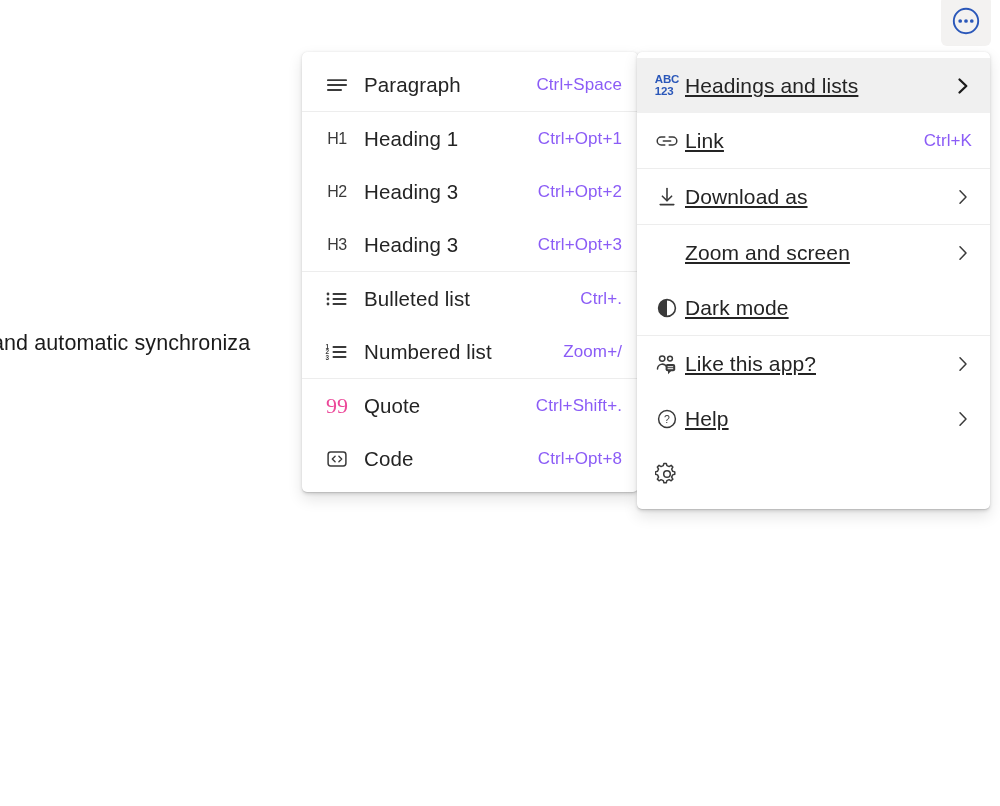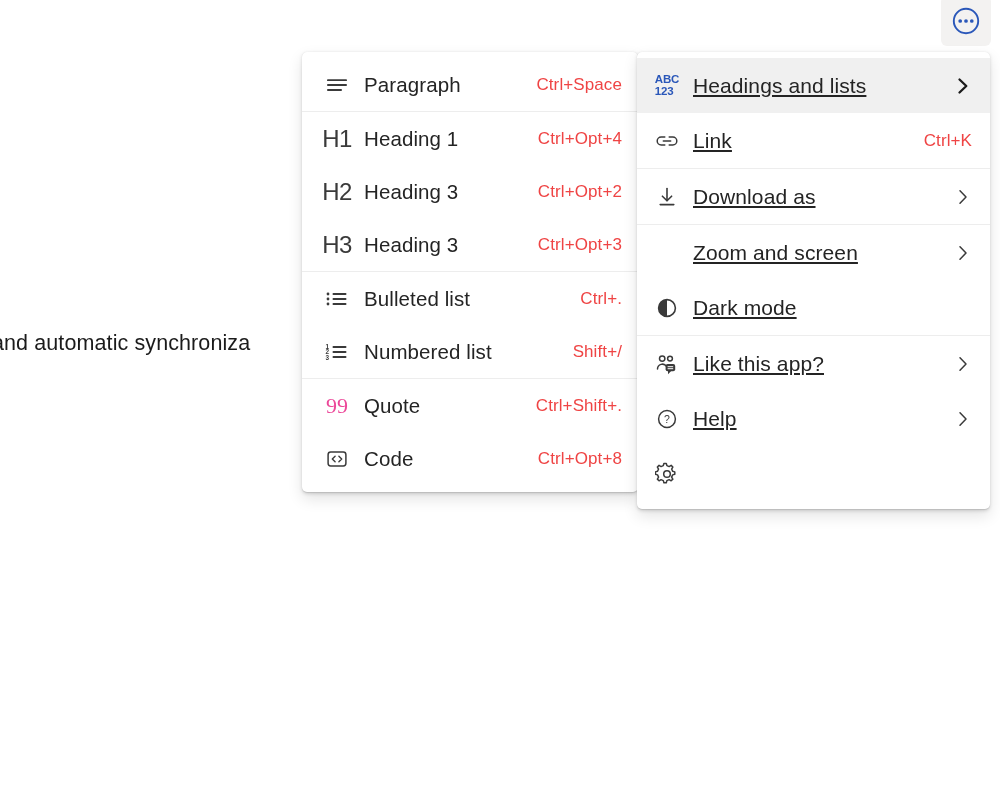--- a/index.html
+++ b/index.html
@@ -81,21 +81,21 @@
     justify-content: center;
   }
   .mi-label {
     flex: 1 1 auto;
     color: #242424;
     white-space: nowrap;
     overflow: hidden;
   }
   .mi-accel {
     flex: 0 0 auto;
-    color: #ef4444;
+    color: #8b5cf6;
     white-space: nowrap;
   }
   .mi-chevron {
     flex: 0 0 auto;
     display: flex;
     align-items: center;
     justify-content: center;
   }
 
   
@@ -115,21 +115,21 @@
   }
   #submenu-headings-lists .mi-label {
     font-size: 20.5px;
     letter-spacing: 0.1px;
   }
   #submenu-headings-lists .mi-accel {
     font-size: 17px;
     letter-spacing: 0.1px;
   }
   .hx-glyph {
-    font-size: 24px;
+    font-size: 16px;
     color: #3a3a3a;
     font-family: "Liberation Sans", sans-serif;
     letter-spacing: -0.5px;
   }
   .quote-glyph {
     font-size: 22px;
     color: #ec4899;
     font-family: "Liberation Serif", serif;
     font-weight: 400;
   }
@@ -140,21 +140,20 @@
     top: 52px;
     width: 353px;
     padding: 6px 0 8px 0;
   }
   #menu-more-options .menu-item {
     height: 55px;
     padding: 0 16px 0 12px;
   }
   #menu-more-options .mi-icon {
     width: 36px;
-    margin-right: 8px;
   }
   #menu-more-options .mi-label {
     font-size: 21px;
     letter-spacing: 0.1px;
     text-decoration: underline;
   }
   #menu-more-options .mi-accel {
     font-size: 17px;
     letter-spacing: 0.1px;
     padding-right: 2px;
@@ -209,21 +208,21 @@
       <span class="mi-accel">Ctrl+Space</span>
     </button>
   </div>
 
   <div class="menu-group">
     <button class="menu-item">
       <span class="mi-icon">
         <span class="hx-glyph">H1</span>
       </span>
       <span class="mi-label">Heading 1</span>
-      <span class="mi-accel">Ctrl+Opt+4</span>
+      <span class="mi-accel">Ctrl+Opt+1</span>
     </button>
 
     <button class="menu-item">
       <span class="mi-icon">
         <span class="hx-glyph">H2</span>
       </span>
       <span class="mi-label">Heading 3</span>
       <span class="mi-accel">Ctrl+Opt+2</span>
     </button>
 
@@ -261,21 +260,21 @@
             <text x="0.6" y="6.7" font-family="Liberation Sans, sans-serif" font-size="6.4" font-weight="bold">1</text>
             <text x="0.6" y="12.2" font-family="Liberation Sans, sans-serif" font-size="6.4" font-weight="bold">2</text>
             <text x="0.6" y="17.7" font-family="Liberation Sans, sans-serif" font-size="6.4" font-weight="bold">3</text>
             <rect x="7.5" y="4.1" width="14" height="1.8" rx="0.9"></rect>
             <rect x="7.5" y="9.1" width="14" height="1.8" rx="0.9"></rect>
             <rect x="7.5" y="14.1" width="14" height="1.8" rx="0.9"></rect>
           </g>
         </svg>
       </span>
       <span class="mi-label">Numbered list</span>
-      <span class="mi-accel">Shift+/</span>
+      <span class="mi-accel">Zoom+/</span>
     </button>
   </div>
 
   <div class="menu-group">
     <button class="menu-item">
       <span class="mi-icon">
         <span class="quote-glyph">99</span>
       </span>
       <span class="mi-label">Quote</span>
       <span class="mi-accel">Ctrl+Shift+.</span>

